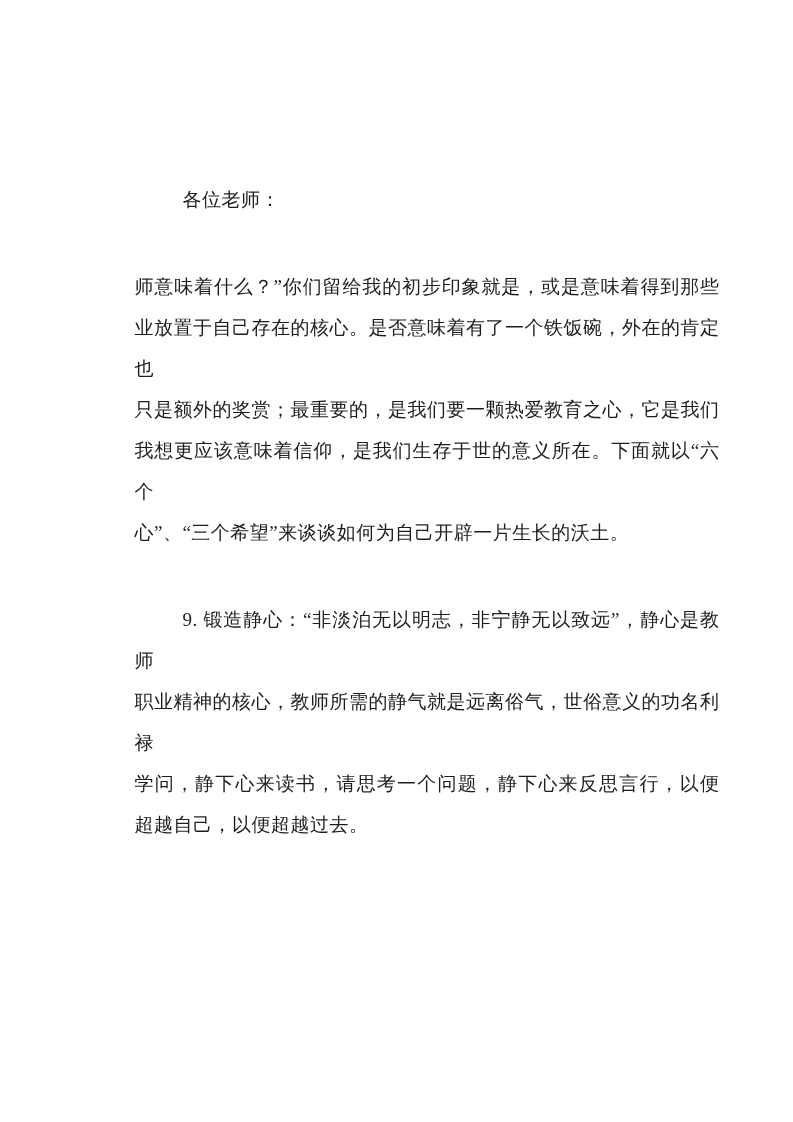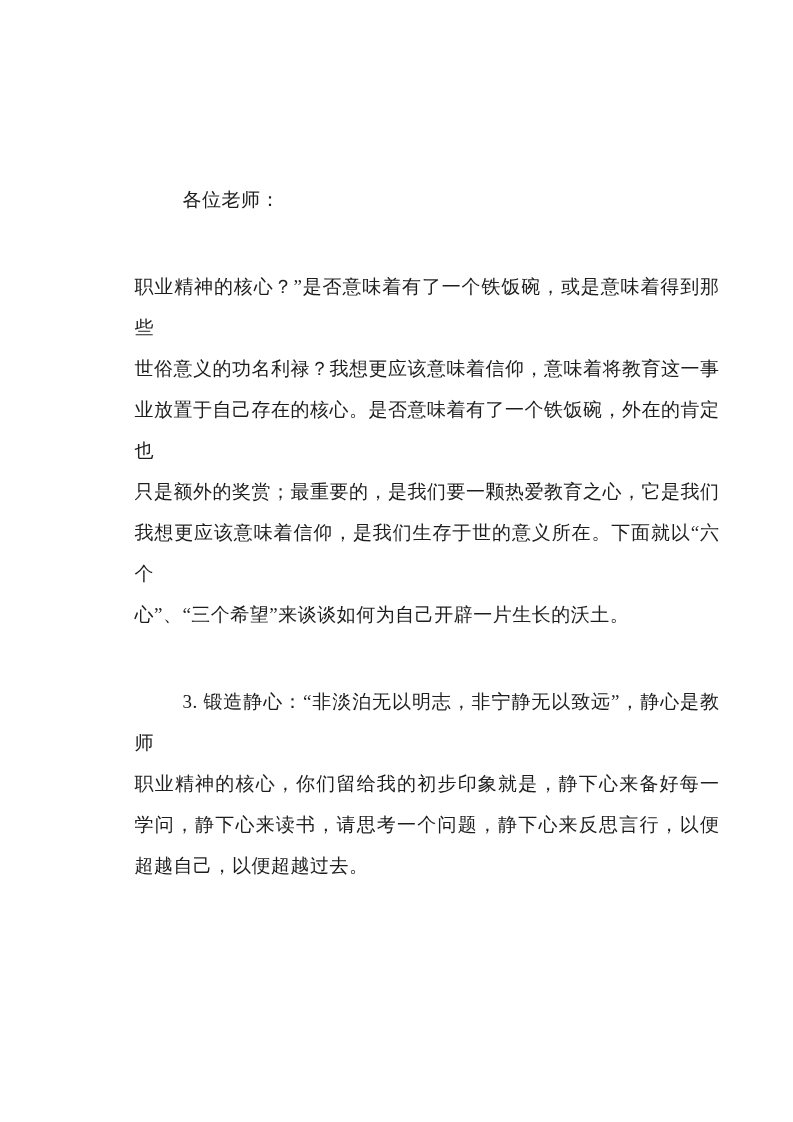--- a/index.html
+++ b/index.html
@@ -49,29 +49,28 @@
 
 <div class="page">
   <div class="doc-body">
 
     <div class="para">
       <div class="line first plast">各位老师：</div>
     </div>
 
 
     <div class="para">
-      <div class="line">职业精神的核心？”是否意味着有了一个铁饭碗，或是意味着得到那些</div>
-      <div class="line">世俗意义的功名利禄？我想更应该意味着信仰，意味着将教育这一事</div>
+      <div class="line">师意味着什么？”你们留给我的初步印象就是，或是意味着得到那些</div>
       <div class="line">业放置于自己存在的核心。是否意味着有了一个铁饭碗，外在的肯定也</div>
       <div class="line">只是额外的奖赏；最重要的，是我们要一颗热爱教育之心，它是我们</div>
       <div class="line">我想更应该意味着信仰，是我们生存于世的意义所在。下面就以“六个</div>
       <div class="line plast">心”、“三个希望”来谈谈如何为自己开辟一片生长的沃土。</div>
     </div>
 
     <div class="para">
-      <div class="line first">3. 锻造静心：“非淡泊无以明志，非宁静无以致远”，静心是教师</div>
-      <div class="line">职业精神的核心，你们留给我的初步印象就是，静下心来备好每一</div>
+      <div class="line first">9. 锻造静心：“非淡泊无以明志，非宁静无以致远”，静心是教师</div>
+      <div class="line">职业精神的核心，教师所需的静气就是远离俗气，世俗意义的功名利禄</div>
       <div class="line">学问，静下心来读书，请思考一个问题，静下心来反思言行，以便</div>
       <div class="line plast">超越自己，以便超越过去。</div>
     </div>
 
   </div>
 </div>
 
 </body></html>

